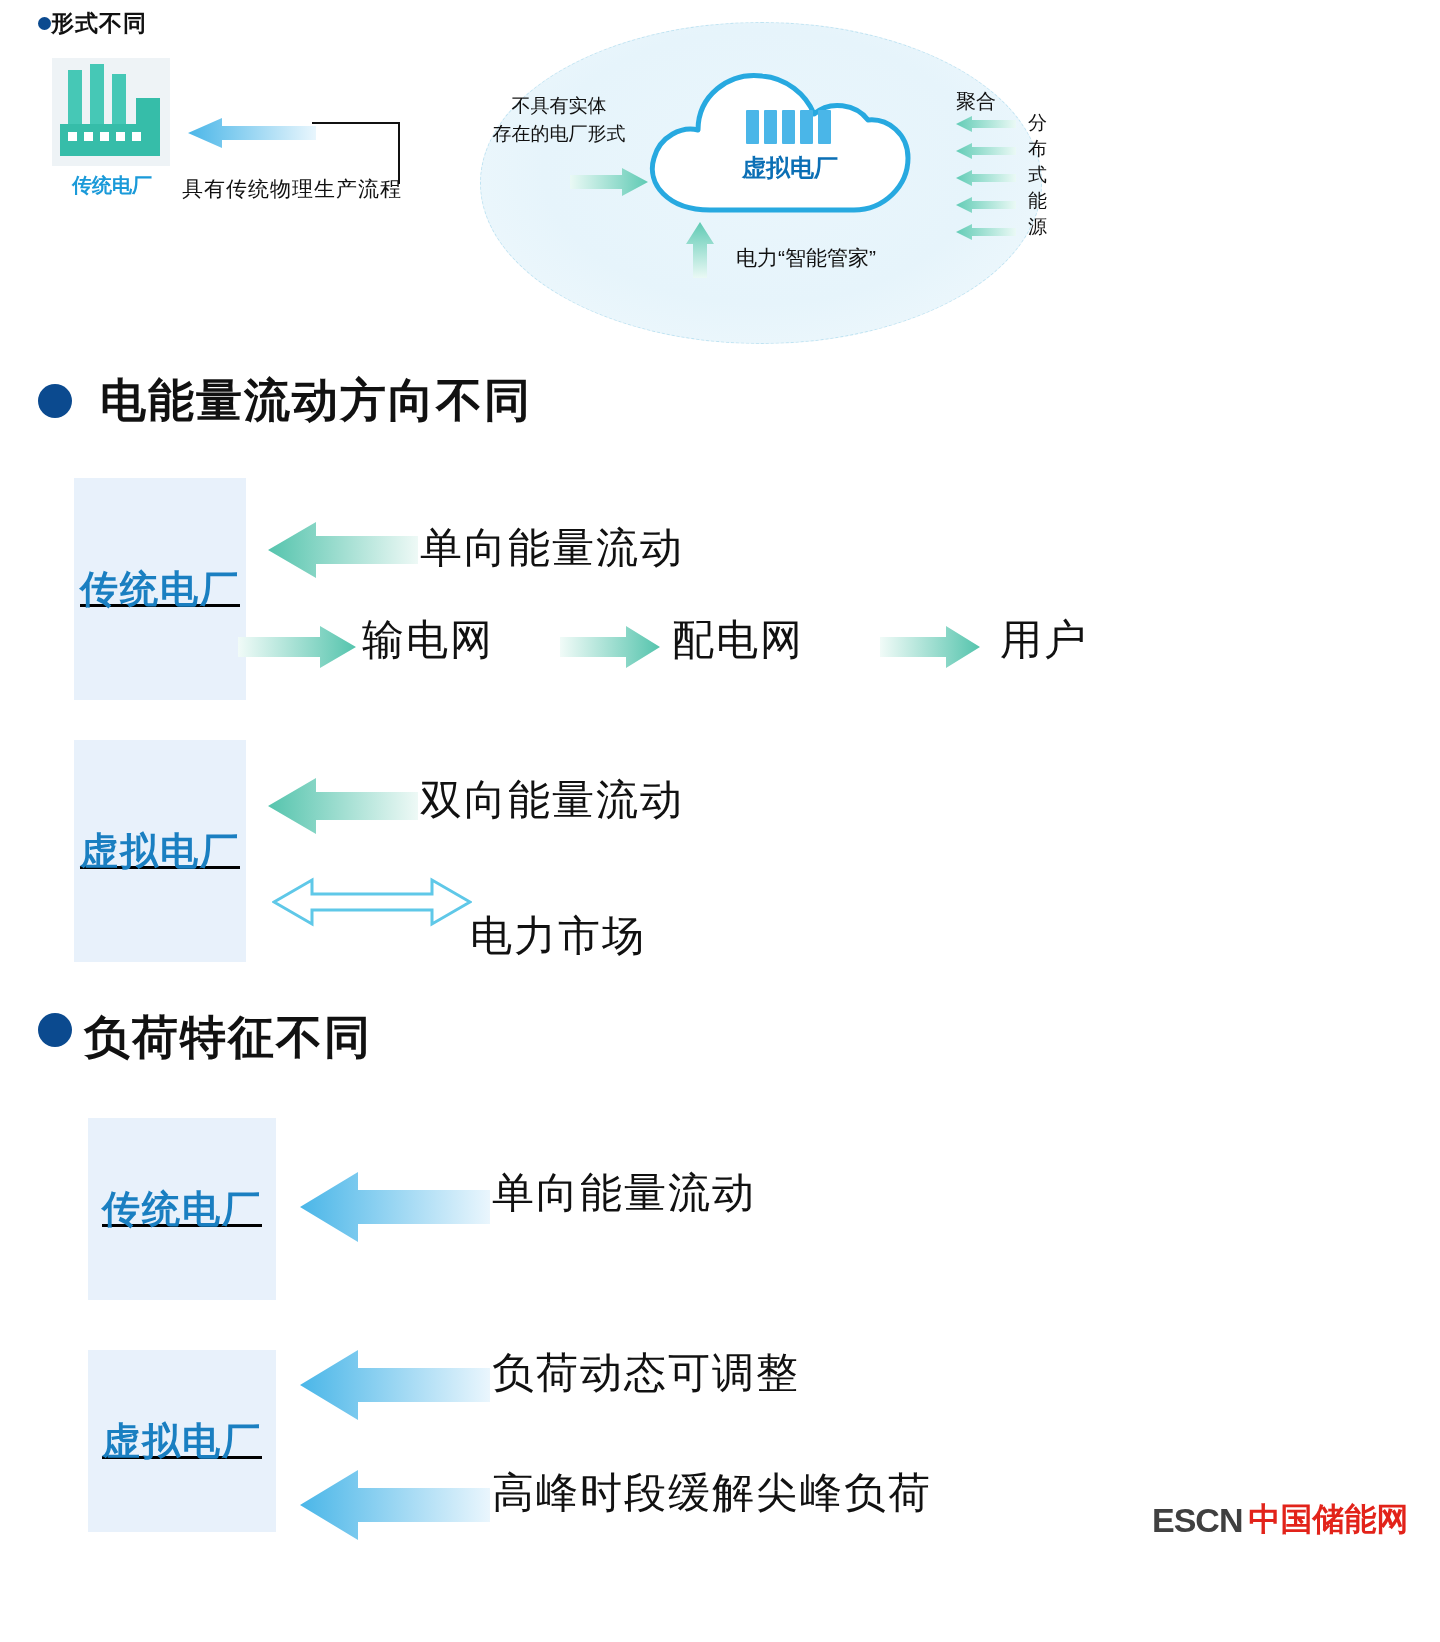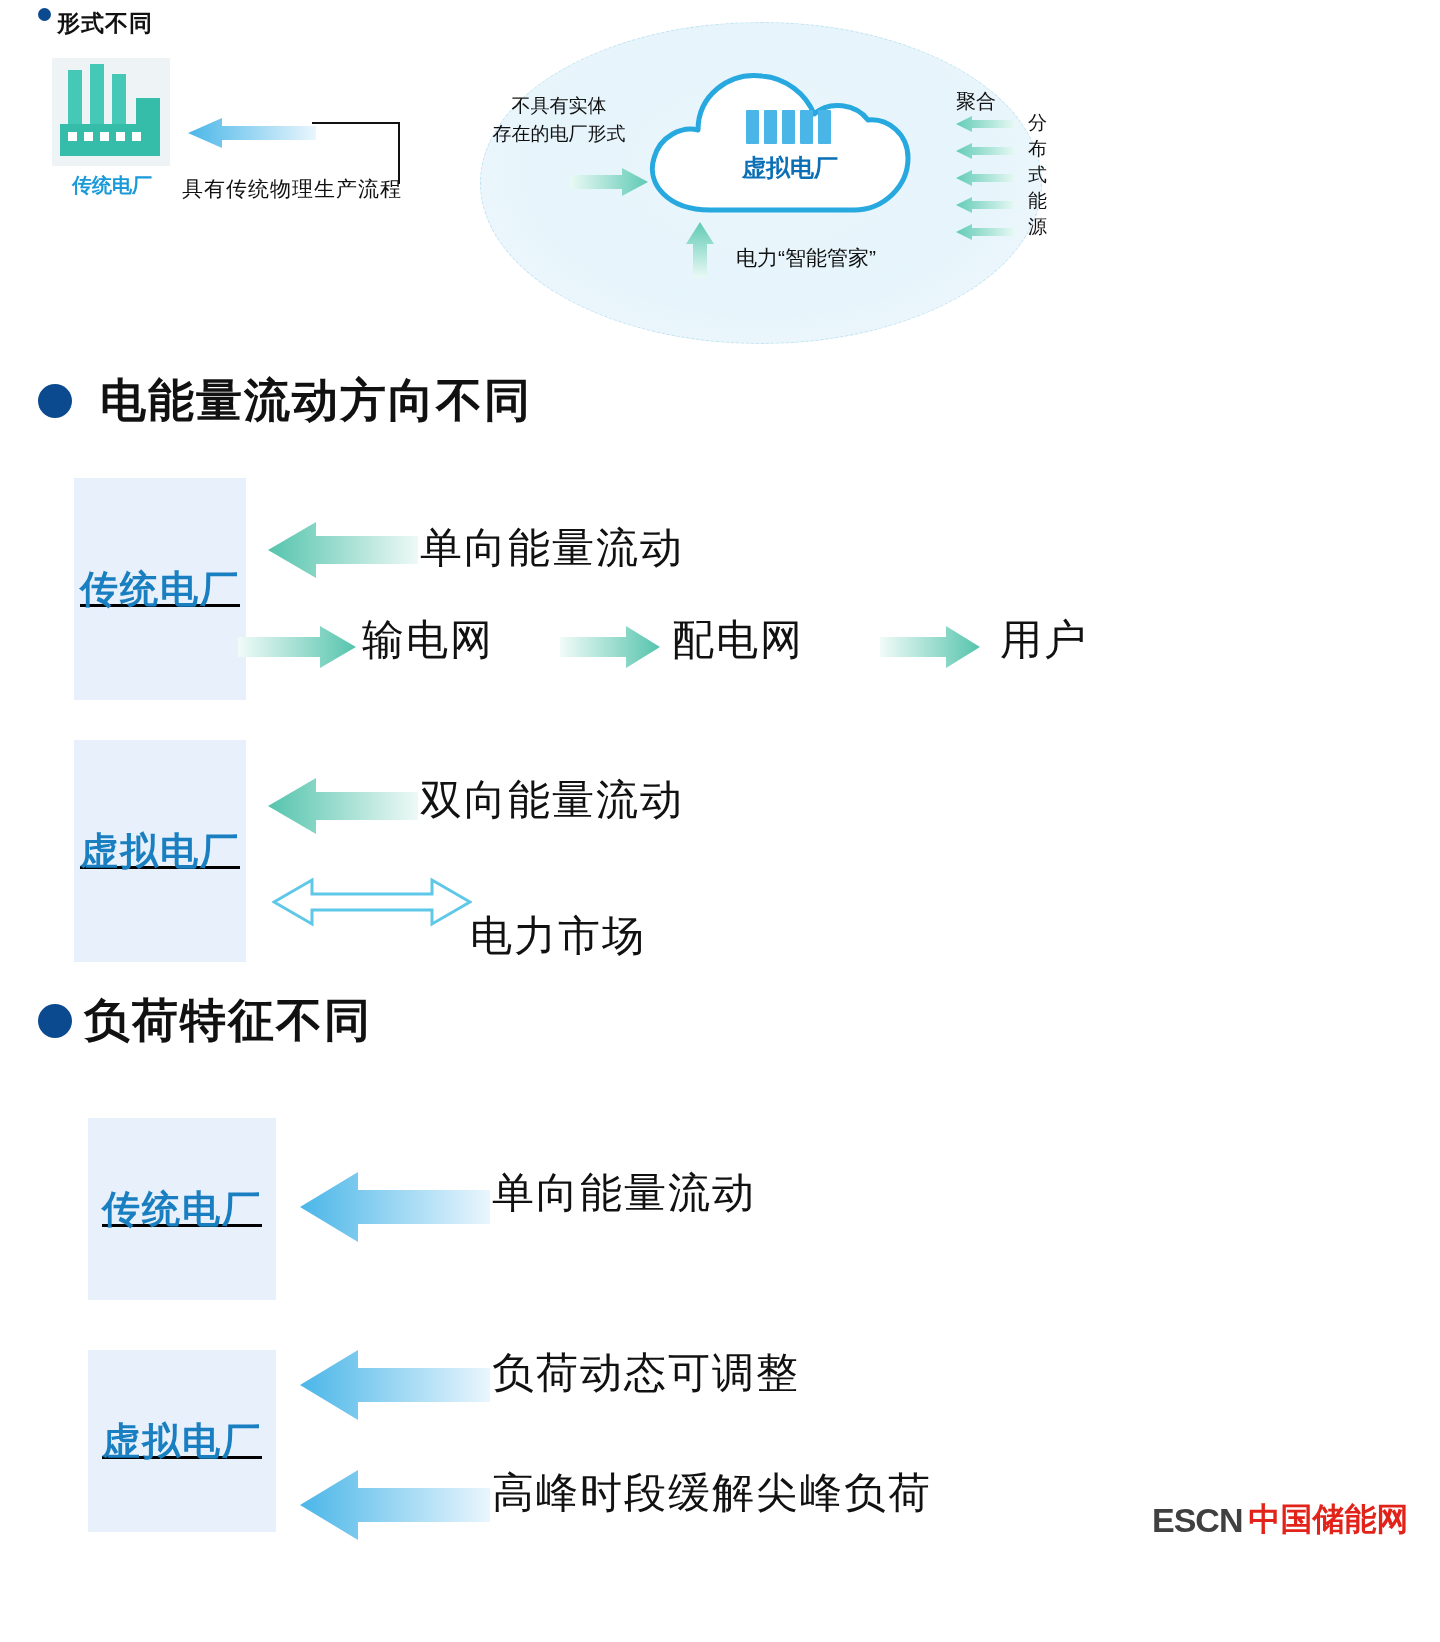--- a/index.html
+++ b/index.html
@@ -4,21 +4,21 @@
 <style>
   html,body{margin:0;padding:0;}
   body{
     width:1440px;height:1642px;position:relative;background:#ffffff;
     font-family:"Liberation Sans","DejaVu Sans",sans-serif;
     overflow:hidden;
   }
   .abs{position:absolute;}
 
   
-  #sec1-title{left:38px;top:8px;display:flex;gap:6px;}
+  #sec1-title{left:38px;top:8px;display:flex;align-items:center;gap:0;}
   #sec1-title .dot{width:13px;height:13px;border-radius:50%;background:#0b4a8f;display:inline-block;}
   #sec1-title .txt{font-size:23px;font-weight:bold;color:#111;letter-spacing:1px;}
 
   
   #factory{left:52px;top:58px;width:118px;height:108px;background:#eef3f6;}
   #factory .stack{position:absolute;background:#46c8b6;}
   #factory .body{position:absolute;background:#36bda9;}
   #factory .win{position:absolute;background:#ffffff;}
   #plant-label{left:52px;top:172px;width:120px;text-align:center;font-size:20px;font-weight:bold;color:#1a9ad9;}
 
@@ -73,21 +73,21 @@
   #t4{left:1000px;top:612px;}
 
   #a5{left:268px;top:778px;width:150px;height:56px;}
   #t5{left:420px;top:772px;}
   #a6{left:272px;top:876px;width:200px;height:52px;}
   #t6{left:470px;top:872px;margin-top:36px;}
 
   
   #sec3-title{left:38px;top:990px;display:flex;align-items:center;gap:12px;}
   #sec3-title .dot{width:34px;height:34px;border-radius:50%;background:#0b4a8f;}
-  #sec3-title .txt{font-size:46px;font-weight:bold;color:#111;letter-spacing:2px;}
+  #sec3-title .txt{font-size:46px;font-weight:bold;color:#111;letter-spacing:2px;margin-top:17px;}
 
   #card-trad2{left:88px;top:1118px;width:188px;height:182px;}
   #card-vpp2{left:88px;top:1350px;width:188px;height:182px;}
 
   #b1{left:300px;top:1172px;width:190px;height:70px;}
   #bt1{left:492px;top:1165px;}
   #b2{left:300px;top:1350px;width:190px;height:70px;}
   #bt2{left:492px;top:1345px;}
   #b3{left:300px;top:1470px;width:190px;height:70px;}
   #bt3{left:492px;top:1465px;}

